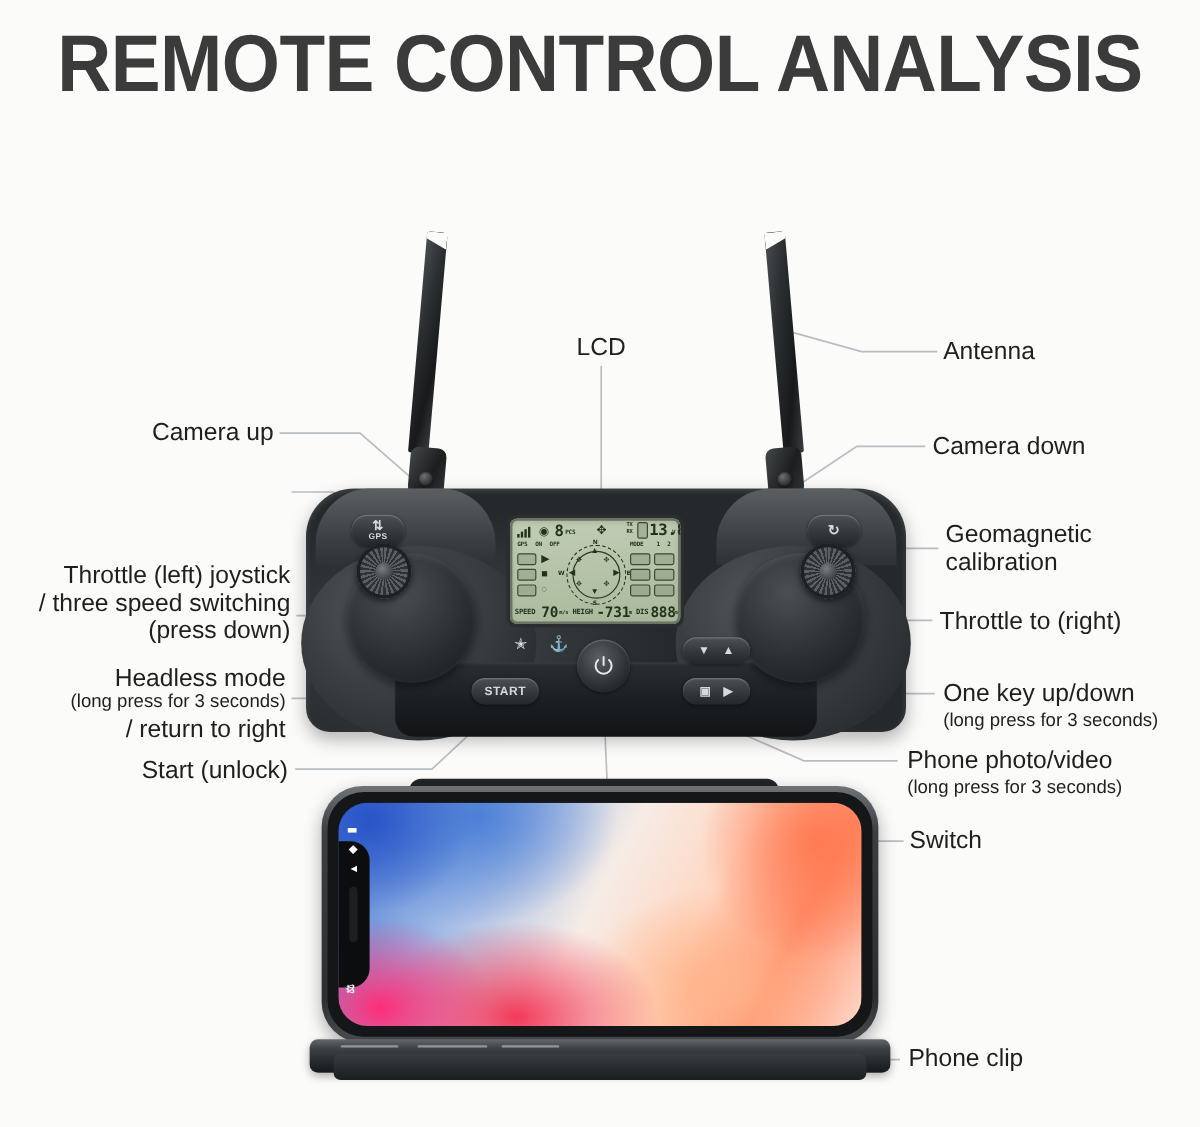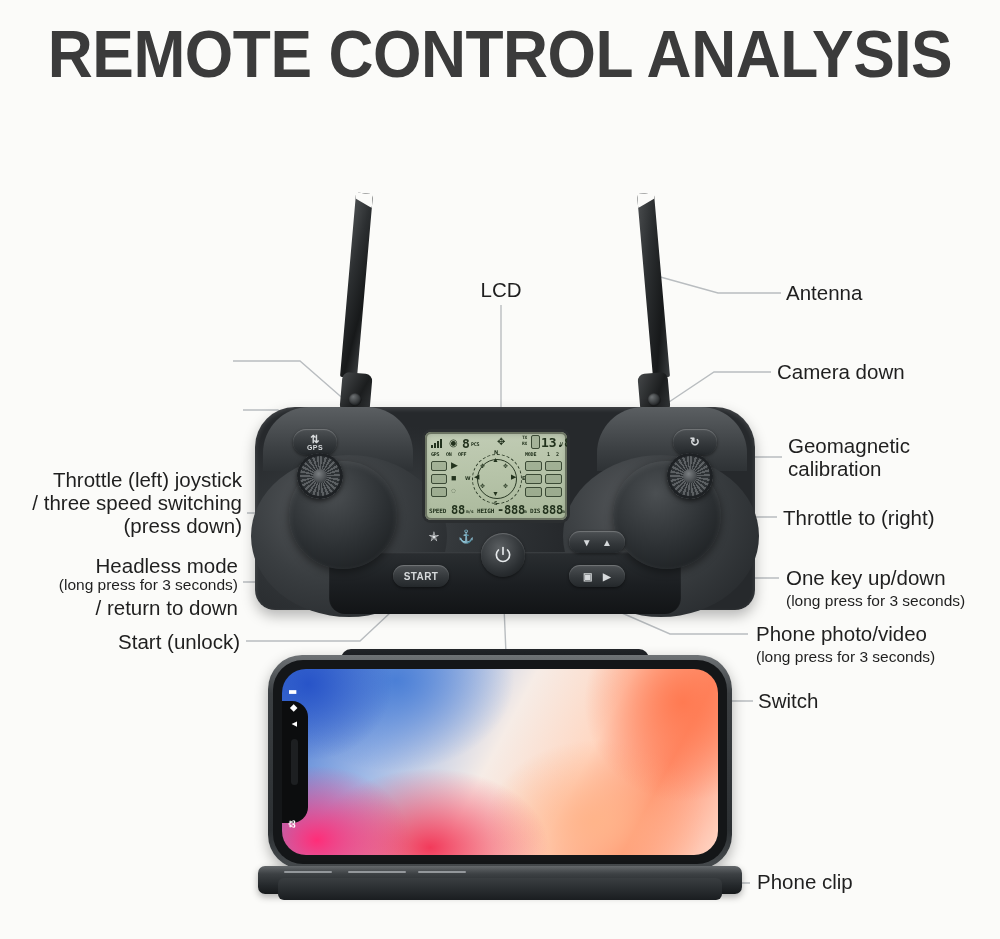--- a/index.html
+++ b/index.html
@@ -200,36 +200,37 @@
       <path d="M753,701 L690,701 L508,701 L503,583"></path>
 
       <path d="M750,883 L700,883 L600,878"></path>
     </g>
   </svg>
 
   <div class="lbl c" style="left:441px;top:278px;width:120px;">LCD</div>
 
   <div class="lbl r" style="left:786px;top:281px;">Antenna</div>
 
+  <div class="lbl l" style="left:0px;top:349px;width:228px;">Camera up</div>
 
   <div class="lbl r" style="left:777px;top:360px;text-align:center;">Camera down</div>
 
 
   <div class="lbl l" style="left:0px;top:468px;width:242px;">Throttle (left) joystick
 / three speed switching
 (press down)</div>
 
   <div class="lbl r" style="left:788px;top:434px;">Geomagnetic
 calibration</div>
 
   <div class="lbl r" style="left:783px;top:506px;">Throttle to (right)</div>
 
   <div class="lbl l" style="left:0px;top:554px;width:238px;">Headless mode</div>
   <div class="lbl l sm" style="left:0px;top:576px;width:238px;">(long press for 3 seconds)</div>
-  <div class="lbl l" style="left:0px;top:596px;width:238px;">/ return to down</div>
+  <div class="lbl l" style="left:0px;top:596px;width:238px;">/ return to right</div>
 
   <div class="lbl r" style="left:786px;top:566px;">One key up/down</div>
   <div class="lbl r sm" style="left:786px;top:592px;">(long press for 3 seconds)</div>
 
   <div class="lbl l" style="left:0px;top:630px;width:240px;">Start (unlock)</div>
 
   <div class="lbl r" style="left:756px;top:622px;">Phone photo/video</div>
   <div class="lbl r sm" style="left:756px;top:648px;">(long press for 3 seconds)</div>
 
   <div class="lbl r" style="left:758px;top:689px;">Switch</div>
@@ -313,25 +314,25 @@
       <span class="lcdicon" style="left:67px;top:24px;font-size:7px;">▲</span>
       <span class="lcdicon" style="left:67px;top:58px;font-size:7px;">▼</span>
       <span class="lcdicon" style="left:86px;top:41px;font-size:7px;">▶</span>
       <span class="lcdicon" style="left:49px;top:41px;font-size:7px;">◀</span>
       <span class="lcdicon" style="left:55px;top:30px;font-size:6px;">✥</span>
       <span class="lcdicon" style="left:78px;top:30px;font-size:6px;">✥</span>
       <span class="lcdicon" style="left:55px;top:50px;font-size:6px;">✥</span>
       <span class="lcdicon" style="left:78px;top:50px;font-size:6px;">✥</span>
 
       <span class="lcd-t" style="left:4px;top:75px;font-size:6px;">SPEED</span>
-      <span class="lcd-t seg" style="left:26px;top:71px;font-size:12px;">88</span>
+      <span class="lcd-t seg" style="left:26px;top:71px;font-size:12px;">70</span>
       <span class="lcd-t" style="left:41px;top:77px;font-size:4.5px;">m/s</span>
 
       <span class="lcd-t" style="left:52px;top:75px;font-size:6px;">HEIGH</span>
-      <span class="lcd-t seg" style="left:72px;top:71px;font-size:12px;">-888</span>
+      <span class="lcd-t seg" style="left:72px;top:71px;font-size:12px;">-731</span>
       <span class="lcd-t" style="left:99px;top:77px;font-size:4.5px;">m</span>
 
       <span class="lcd-t" style="left:105px;top:75px;font-size:6px;">DIS</span>
       <span class="lcd-t seg" style="left:117px;top:71px;font-size:12px;">888</span>
       <span class="lcd-t" style="left:137px;top:77px;font-size:4.5px;">m</span>
     </div>
 
     <div class="btn" id="btnGPS">
       <span style="font-size:11px;line-height:10px;">⇅</span>
       <span style="font-size:7px;">GPS</span>

